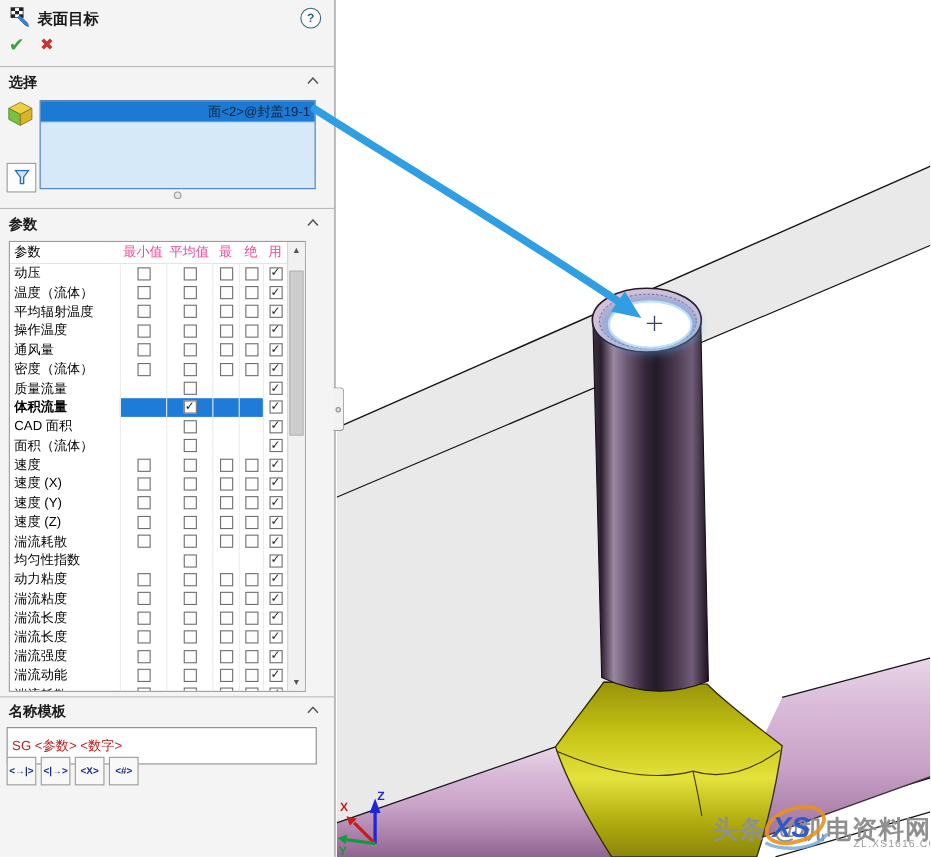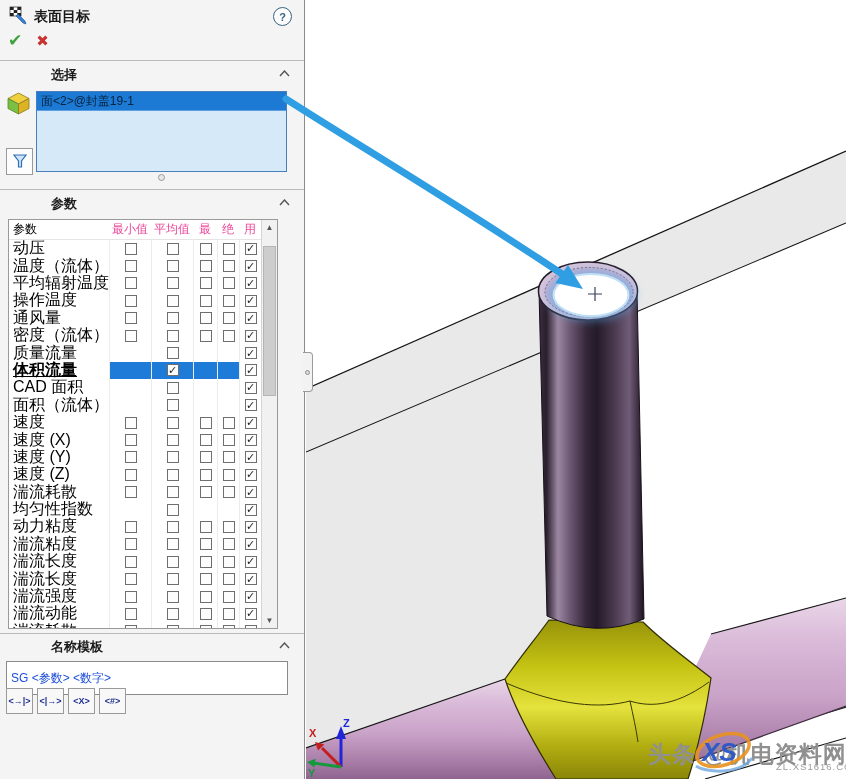--- a/index.html
+++ b/index.html
@@ -9,55 +9,55 @@
   
   .panel{position:absolute;left:0;top:0;width:305px;height:779px;background:#f4f4f4;border-right:1px solid #8c8c8c;box-sizing:border-box;}
   .p-title{position:absolute;left:8px;top:5px;display:flex;align-items:center;gap:6px;}
   .p-title .t{font-size:14px;font-weight:bold;color:#1a1a1a;}
   .help{position:absolute;right:12px;top:7px;width:17px;height:17px;border:1.5px solid #35637e;border-radius:50%;
         color:#35637e;font-size:11px;font-weight:bold;display:flex;align-items:center;justify-content:center;background:#fdfdfd;}
   .okcancel{position:absolute;left:8px;top:31px;display:flex;gap:14px;}
   .ok{color:#3fa23f;font-size:17px;line-height:20px;}
   .cancel{color:#c83232;font-size:15px;line-height:20px;}
   .hr{position:absolute;left:0;width:100%;height:0;border-top:1px solid #b9b9b9;}
-  .sec{position:absolute;left:8px;font-size:13px;font-weight:bold;color:#1a1a1a;margin-left:43px;}
+  .sec{position:absolute;left:8px;font-size:13px;font-weight:bold;color:#1a1a1a;}
   .chev{position:absolute;right:14px;width:11px;height:7px;}
   .chev svg{display:block}
 
   
   .cubeicon{position:absolute;left:6px;top:92px;}
-  .sel-list{position:absolute;left:36px;top:91px;width:251px;height:81px;background:#d6e9f8;border:1px solid #4a7ebb;box-sizing:border-box;}
+  .sel-list{position:absolute;left:36px;top:91px;width:251px;height:81px;background:#d6e9f8;border:1px solid #4a7ebb;box-sizing:border-box;text-align:right;}
   .sel-item{height:18px;background:#1d7ad4;color:#06233f;font-size:12px;line-height:18px;padding:0 4px;
             white-space:nowrap;overflow:hidden;border-bottom:1px solid #5d9fe0;}
   .grip-dot{position:absolute;left:158px;top:174px;width:7px;height:7px;border-radius:50%;background:#e8e8e8;border:1px solid #9a9a9a;box-sizing:border-box;}
   .filterbtn{position:absolute;left:6px;top:148px;width:27px;height:27px;background:#fdfdfd;border:1px solid #9a9a9a;
              display:flex;align-items:center;justify-content:center;box-sizing:border-box;}
 
   
   .ptable{position:absolute;left:8px;top:219px;width:270px;height:410px;background:#fff;border:1px solid #9a9a9a;box-sizing:border-box;overflow:hidden;}
   .pt-inner{position:absolute;left:0;top:0;width:252px;}
   .prow,.phead{display:flex;align-items:center;height:17.4px;position:relative;}
   .phead{height:19px;border-bottom:1px solid #e4e4e4;}
-  .c-label{width:100px;padding-left:4px;font-size:16px;color:#000;box-sizing:border-box;white-space:nowrap;overflow:hidden;}
+  .c-label{width:100px;padding-left:4px;font-size:12px;color:#000;box-sizing:border-box;white-space:nowrap;overflow:hidden;}
   .cell{display:flex;align-items:center;justify-content:center;box-sizing:border-box;border-left:1px solid #ececec;height:100%;position:relative;z-index:2;}
   .c-min{width:42px}.c-avg{width:42px}.c-max{width:24px}.c-abs{width:22px}.c-use{width:22px}
   .hcell{font-size:12px;color:#ec4899;justify-content:center;display:flex;align-items:center;box-sizing:border-box;height:100%;}
   .cb{width:12px;height:12px;background:#fdfdfd;border:1px solid #6e6e6e;box-sizing:border-box;
       display:flex;align-items:center;justify-content:center;font-size:11px;line-height:11px;color:#1e1e1e;}
   .prow.hl::before{content:"";position:absolute;left:100px;width:130px;top:0;bottom:0;background:#1e7bd7;z-index:1;}
-  .prow.hl .c-label{font-weight:bold;text-decoration:underline;}
+  .prow.hl .c-label{font-weight:bold;}
   
   .ptsb{position:absolute;right:0;top:0;bottom:0;width:16px;background:#f1f1f1;border-left:1px solid #d4d4d4;box-sizing:border-box;}
   .ptsb .arr{position:absolute;left:0;width:15px;height:15px;display:flex;align-items:center;justify-content:center;font-size:8px;color:#555;background:#f1f1f1;}
   .ptsb .up{top:0}.ptsb .dn{bottom:0}
   .ptsb .thumb{position:absolute;left:1px;width:13px;top:26px;height:150px;background:#cdcdcd;border:1px solid #b5b5b5;box-sizing:border-box;}
 
   
   .nt-input{position:absolute;left:6px;top:661px;width:282px;height:21px;border:1px solid #8a8a8a;background:#fff;
-            font-size:12px;padding:16px 4px;box-sizing:border-box;font-family:inherit;color:#1d4ed8;}
+            font-size:12px;padding:16px 4px;box-sizing:border-box;font-family:inherit;color:#b91c1c;}
   .nt-btns{position:absolute;left:6px;top:688px;display:flex;gap:4px;}
   .nt-btn{width:27px;height:26px;background:#f8f8f8;border:1px solid #9a9a9a;box-sizing:border-box;
           display:flex;align-items:center;justify-content:center;font-size:9px;font-weight:bold;color:#1c2d8e;padding:0;}
 
   
   .split-tab{position:absolute;left:303px;top:352px;width:10px;height:40px;background:#f2f2f2;border:1px solid #9a9a9a;border-left:none;
              border-radius:0 4px 4px 0;box-sizing:border-box;z-index:5;}
   .split-tab .dot{position:absolute;left:2px;top:17px;width:5px;height:5px;border-radius:50%;background:#dcdcdc;border:1px solid #8f8f8f;box-sizing:border-box;}
 
   

